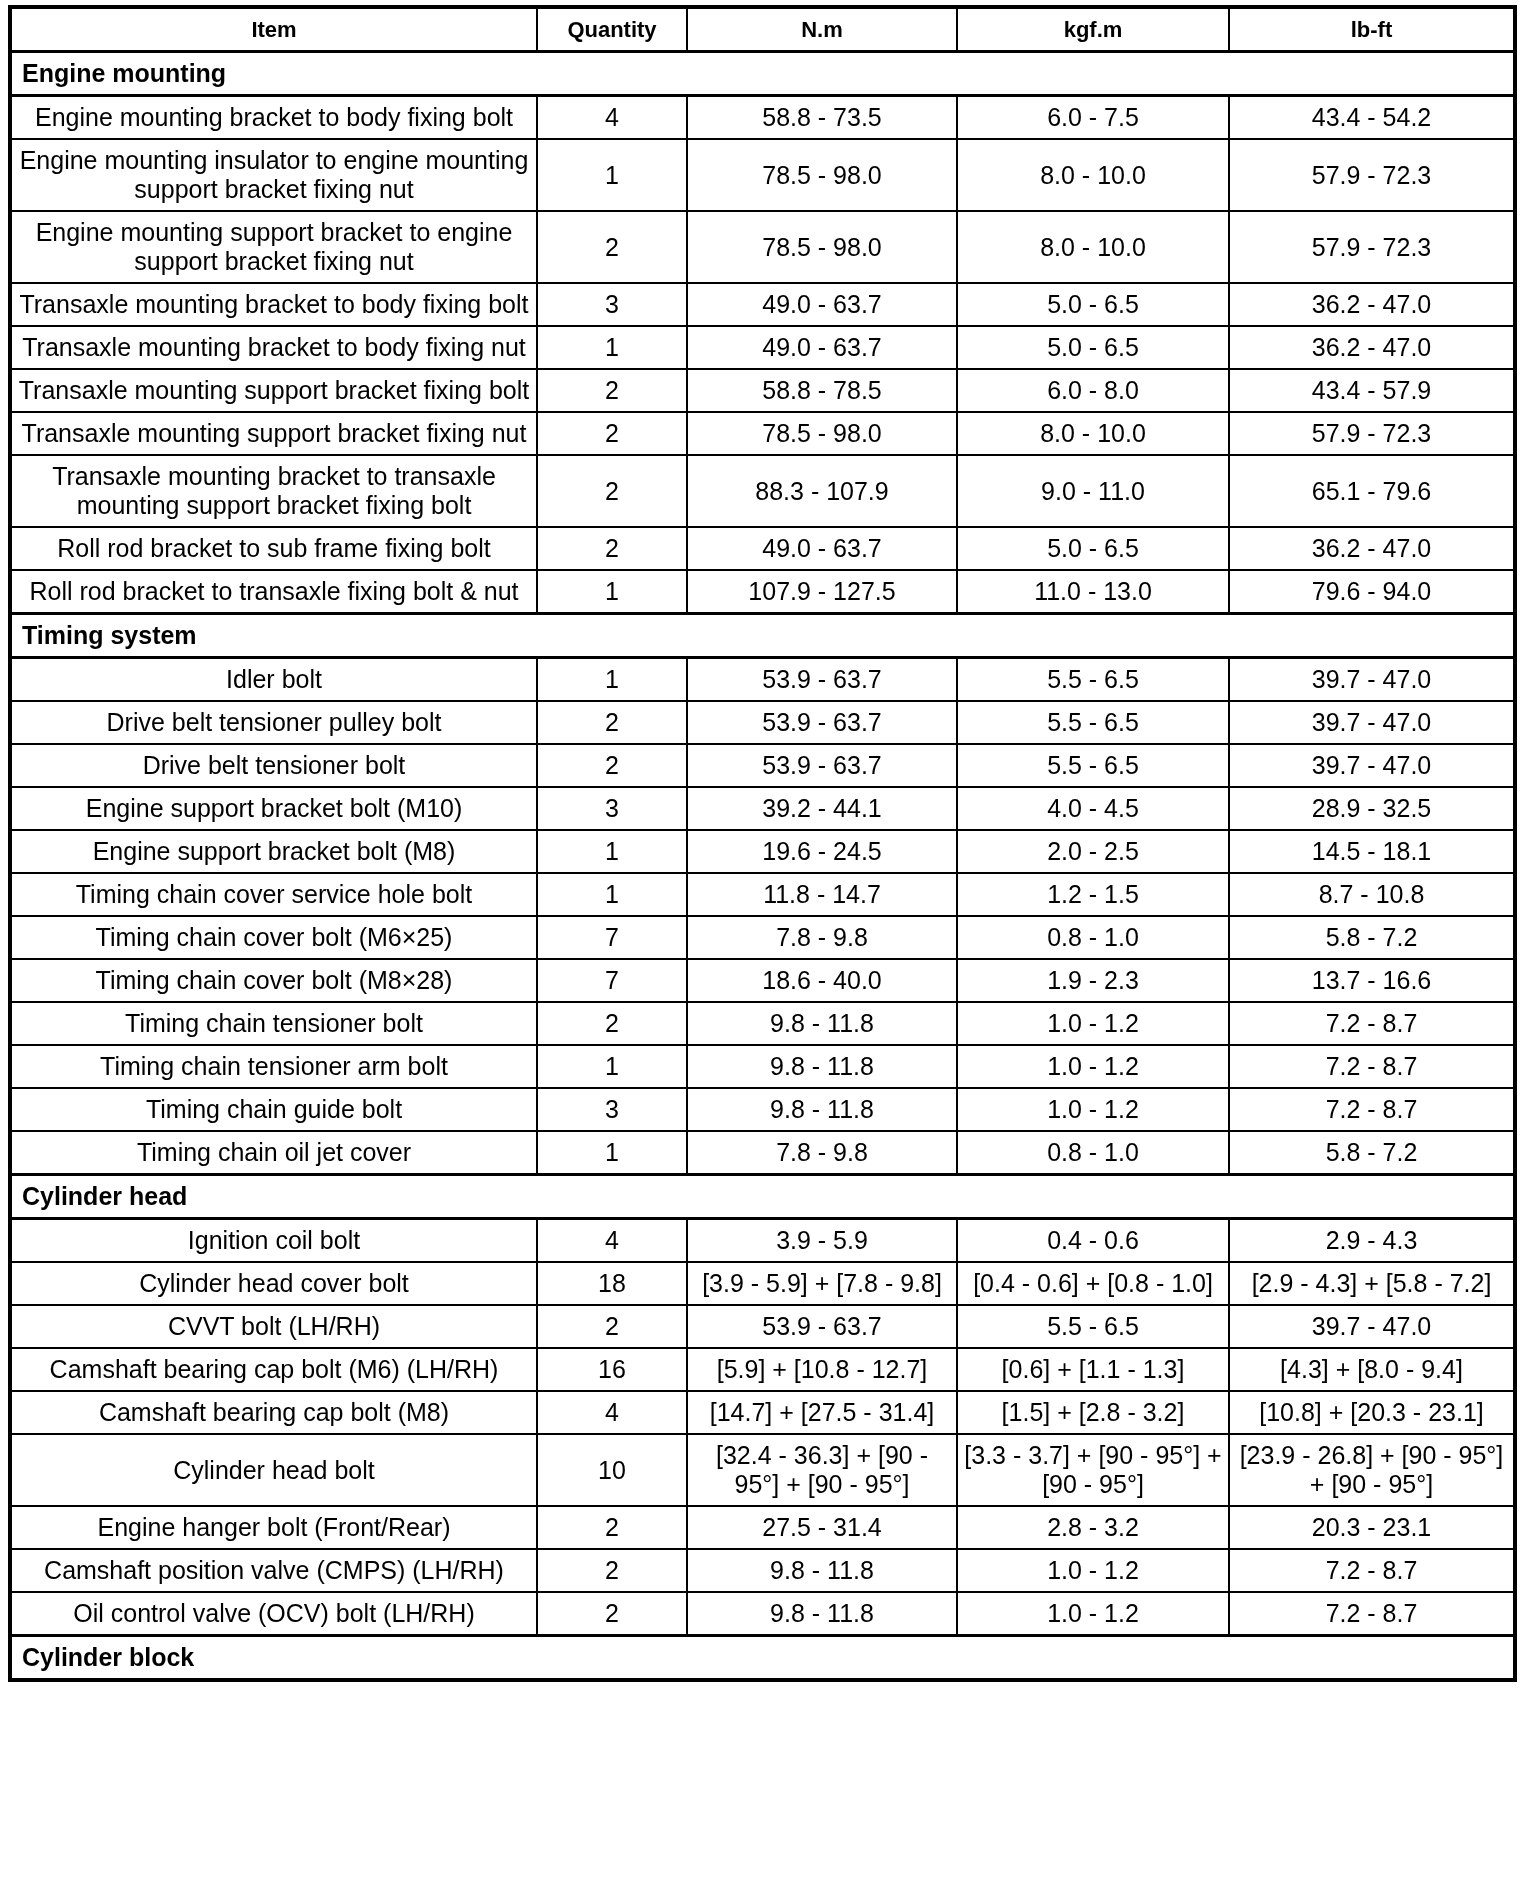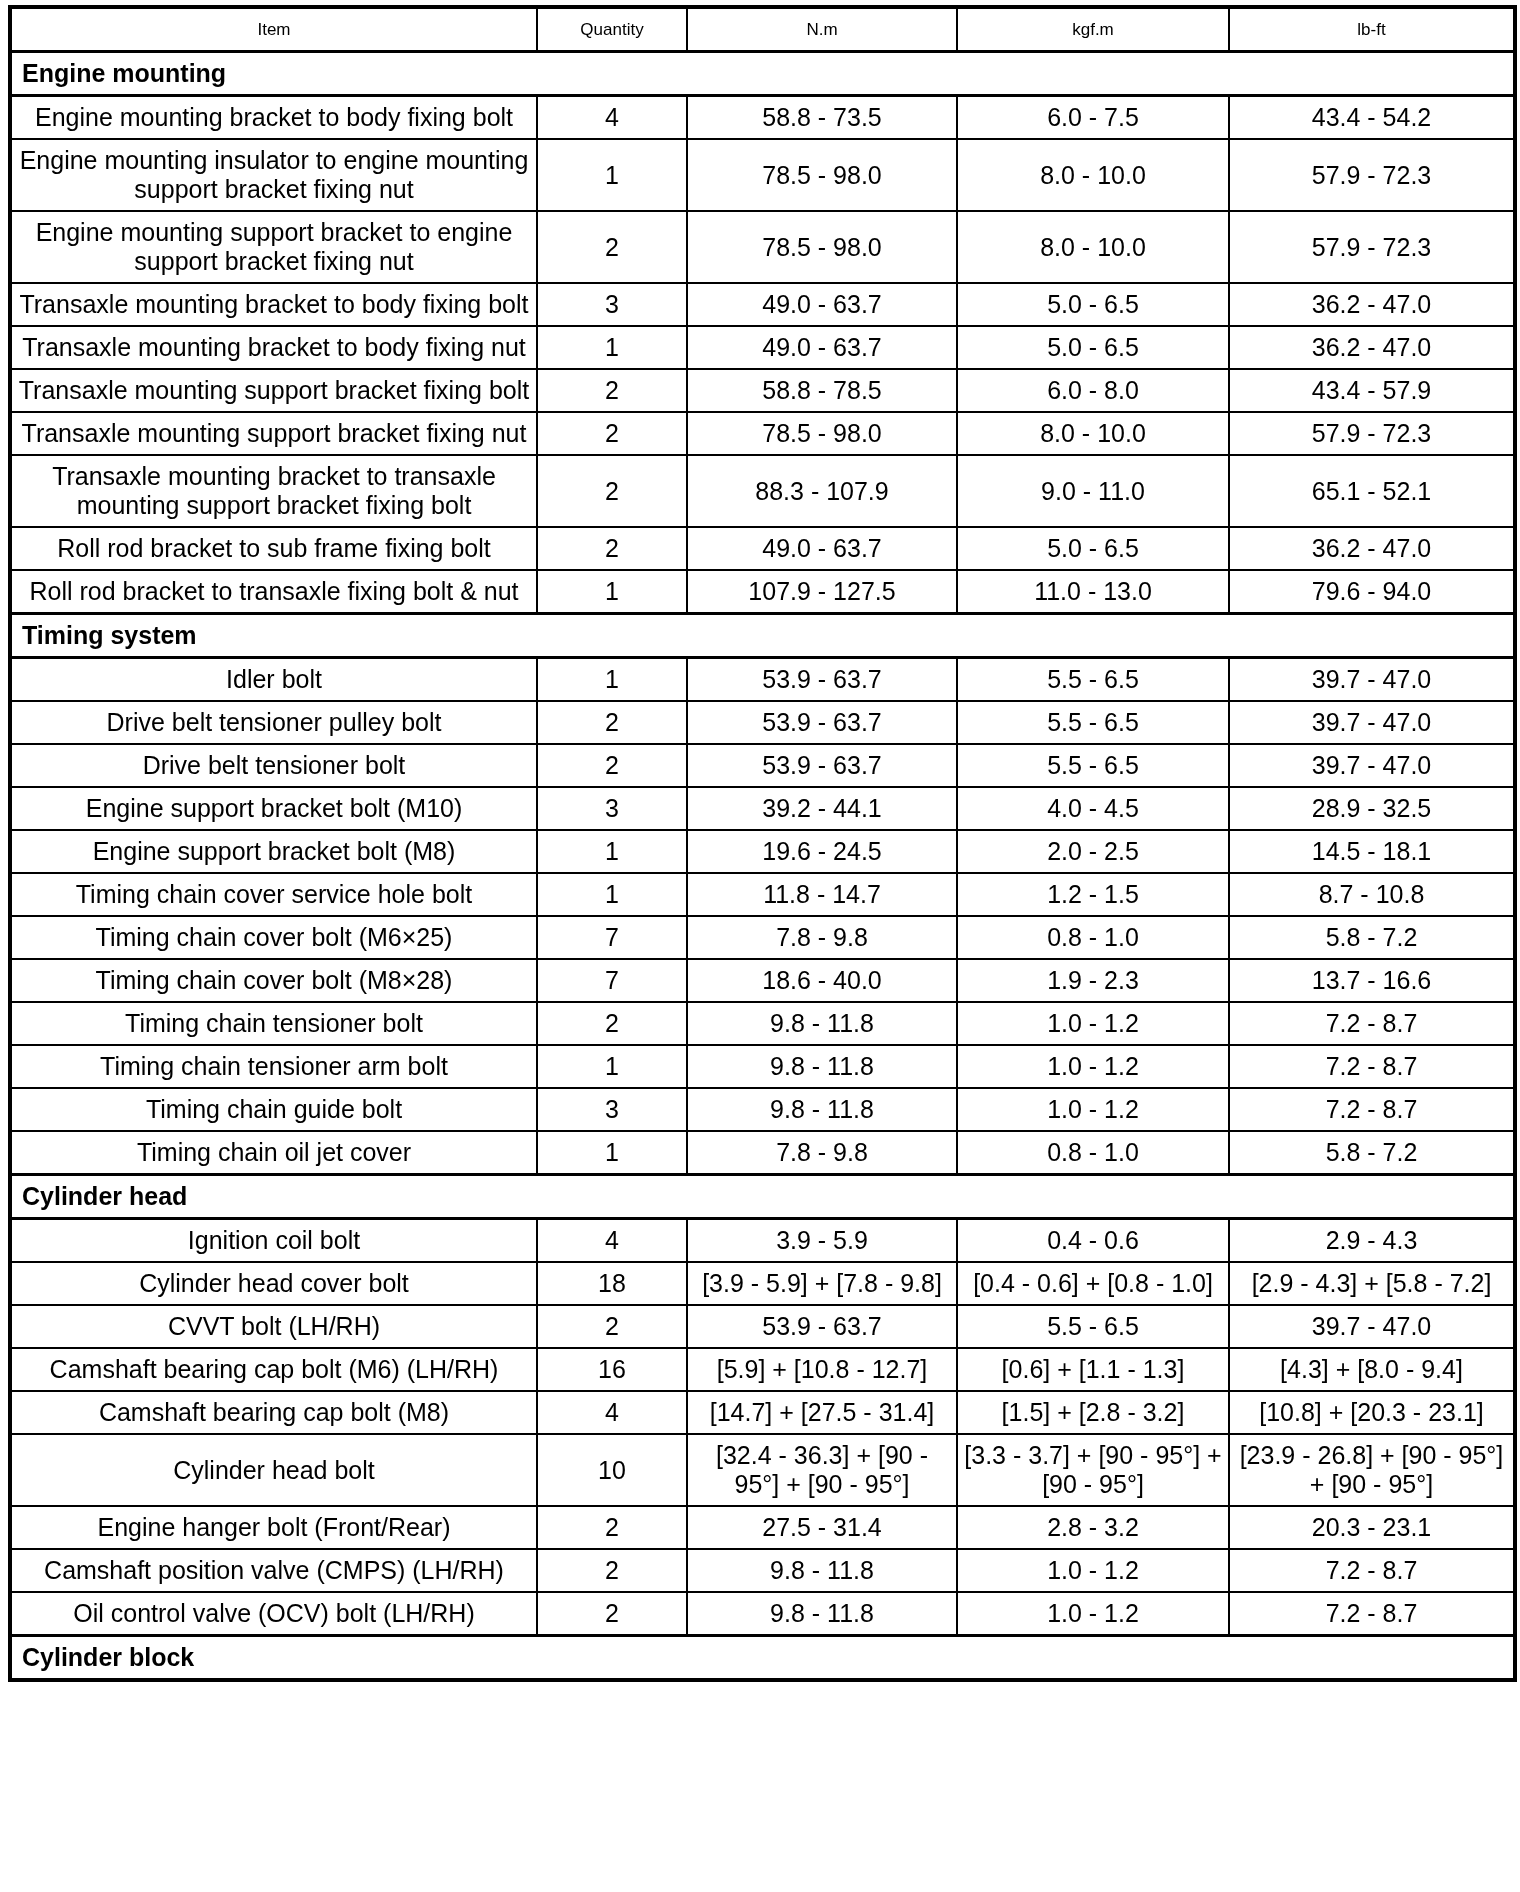--- a/index.html
+++ b/index.html
@@ -22,22 +22,22 @@
     table-layout: fixed;
     width: 1505px;
     border: 4px solid #000000;
   }
   table.spec th, table.spec td {
     border: 2px solid #000000;
     vertical-align: middle;
     overflow: hidden;
   }
   table.spec th {
-    font-size: 17px;
-    font-weight: normal;
+    font-size: 22px;
+    font-weight: bold;
     padding: 6px 4px;
     line-height: 29px;
   }
   table.spec td {
     font-size: 25px;
     line-height: 29px;
     padding: 6px 6px;
   }
   td.item-cell {
     text-align: center;
@@ -132,21 +132,21 @@
           <td class="num-cell">2</td>
           <td class="num-cell">78.5 - 98.0</td>
           <td class="num-cell">8.0 - 10.0</td>
           <td class="num-cell">57.9 - 72.3</td>
         </tr>
         <tr>
           <td class="item-cell">Transaxle mounting bracket to transaxle mounting support bracket fixing bolt</td>
           <td class="num-cell">2</td>
           <td class="num-cell">88.3 - 107.9</td>
           <td class="num-cell">9.0 - 11.0</td>
-          <td class="num-cell">65.1 - 52.1</td>
+          <td class="num-cell">65.1 - 79.6</td>
         </tr>
         <tr>
           <td class="item-cell">Roll rod bracket to sub frame fixing bolt</td>
           <td class="num-cell">2</td>
           <td class="num-cell">49.0 - 63.7</td>
           <td class="num-cell">5.0 - 6.5</td>
           <td class="num-cell">36.2 - 47.0</td>
         </tr>
         <tr>
           <td class="item-cell">Roll rod bracket to transaxle fixing bolt &amp; nut</td>

